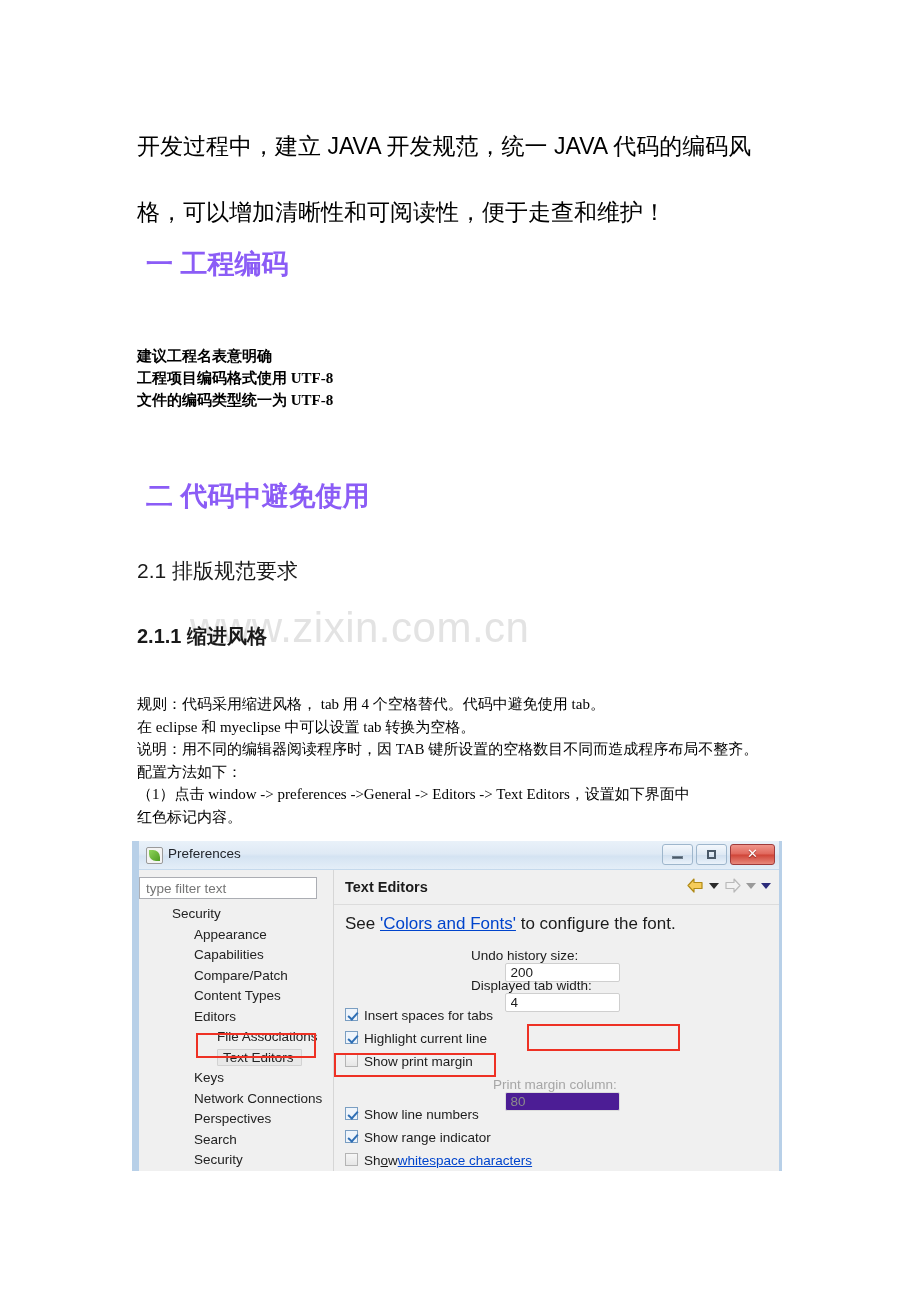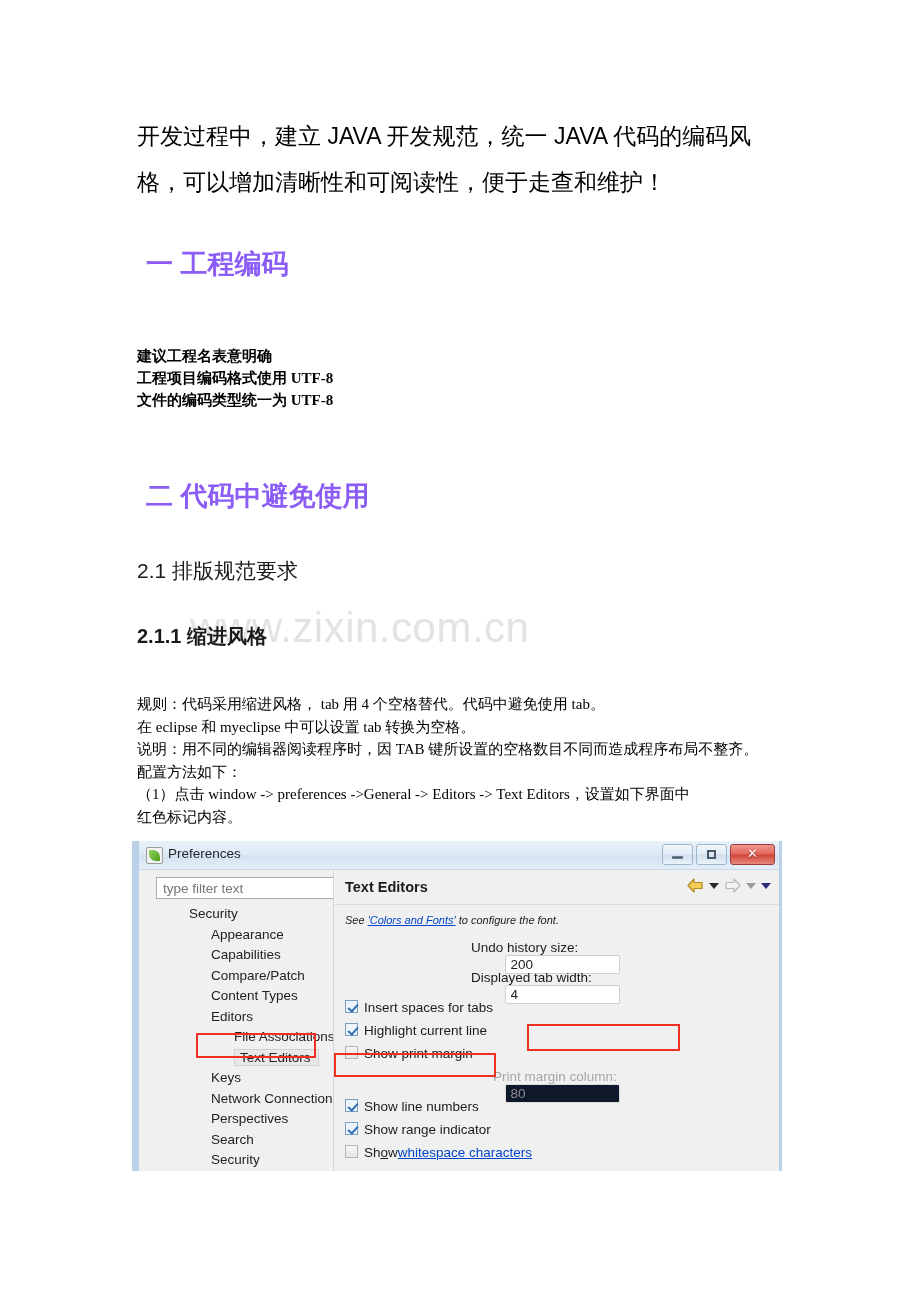--- a/index.html
+++ b/index.html
@@ -41,21 +41,21 @@
   }
 
   
   .intro {
     position: absolute;
     left: 137px;
     top: 113px;
     width: 655px;
     font-family: "Liberation Sans", "DejaVu Sans", sans-serif;
     font-size: 23px;
-    line-height: 46px;
+    line-height: 66px;
     color: #000;
     font-weight: normal;
   }
 
   .h1 {
     position: absolute;
     left: 146px;
     font-family: "Liberation Sans", "DejaVu Sans", sans-serif;
     font-size: 27px;
     font-weight: bold;
@@ -203,21 +203,21 @@
   .dlg-body {
     position: relative;
     height: 302px;
     background: #f0f0f0;
     display: flex;
   }
 
   
   .tree-pane {
     width: 194px;
-    padding: 7px 0 0 17px;
+    padding: 7px 0 0 0;
     box-sizing: border-box;
     position: relative;
   }
   .filter-input {
     width: 178px;
     height: 22px;
     border: 1px solid #abadb3;
     background: #ffffff;
     box-sizing: border-box;
     padding: 2px 6px;
@@ -308,24 +308,23 @@
     border-top: 6px solid #2a2a2a;
   }
   .tri-down.gray { border-top-color: #9a9a9a; }
   .tri-down.dark { border-top-color: #2b2b7a; }
 
   .rp-content {
     position: relative;
     padding: 9px 0 0 11px;
   }
   .see-line {
-    font-size: 11px;
+    font-size: 17px;
     color: #1b1b1b;
     margin-bottom: 14px;
-    font-style: italic;
   }
   .link {
     color: #0044cc;
     text-decoration: underline;
   }
   .field-row {
     display: flex;
     align-items: center;
     height: 27px;
     margin-bottom: 3px;
@@ -343,21 +342,21 @@
     background: #ffffff;
     border: 1px solid #cfcfcf;
     border-radius: 2px;
     box-sizing: border-box;
     font-size: 13.5px;
     color: #1b1b1b;
     padding: 1px 5px;
     line-height: 20px;
     font-family: "Liberation Sans", sans-serif;
   }
-  .field-input.disabled { color: #8c8c8c; background: #0f172a; border-color: #dcdcdc; }
+  .field-input.disabled { color: #8c8c8c; background: #4c1d95; border-color: #dcdcdc; }
 
   .check-row {
     display: flex;
     height: 23px;
     font-size: 13.5px;
     color: #1b1b1b;
   }
   .cb {
     width: 13px; height: 13px;
     border: 1px solid #9a9a9a;

